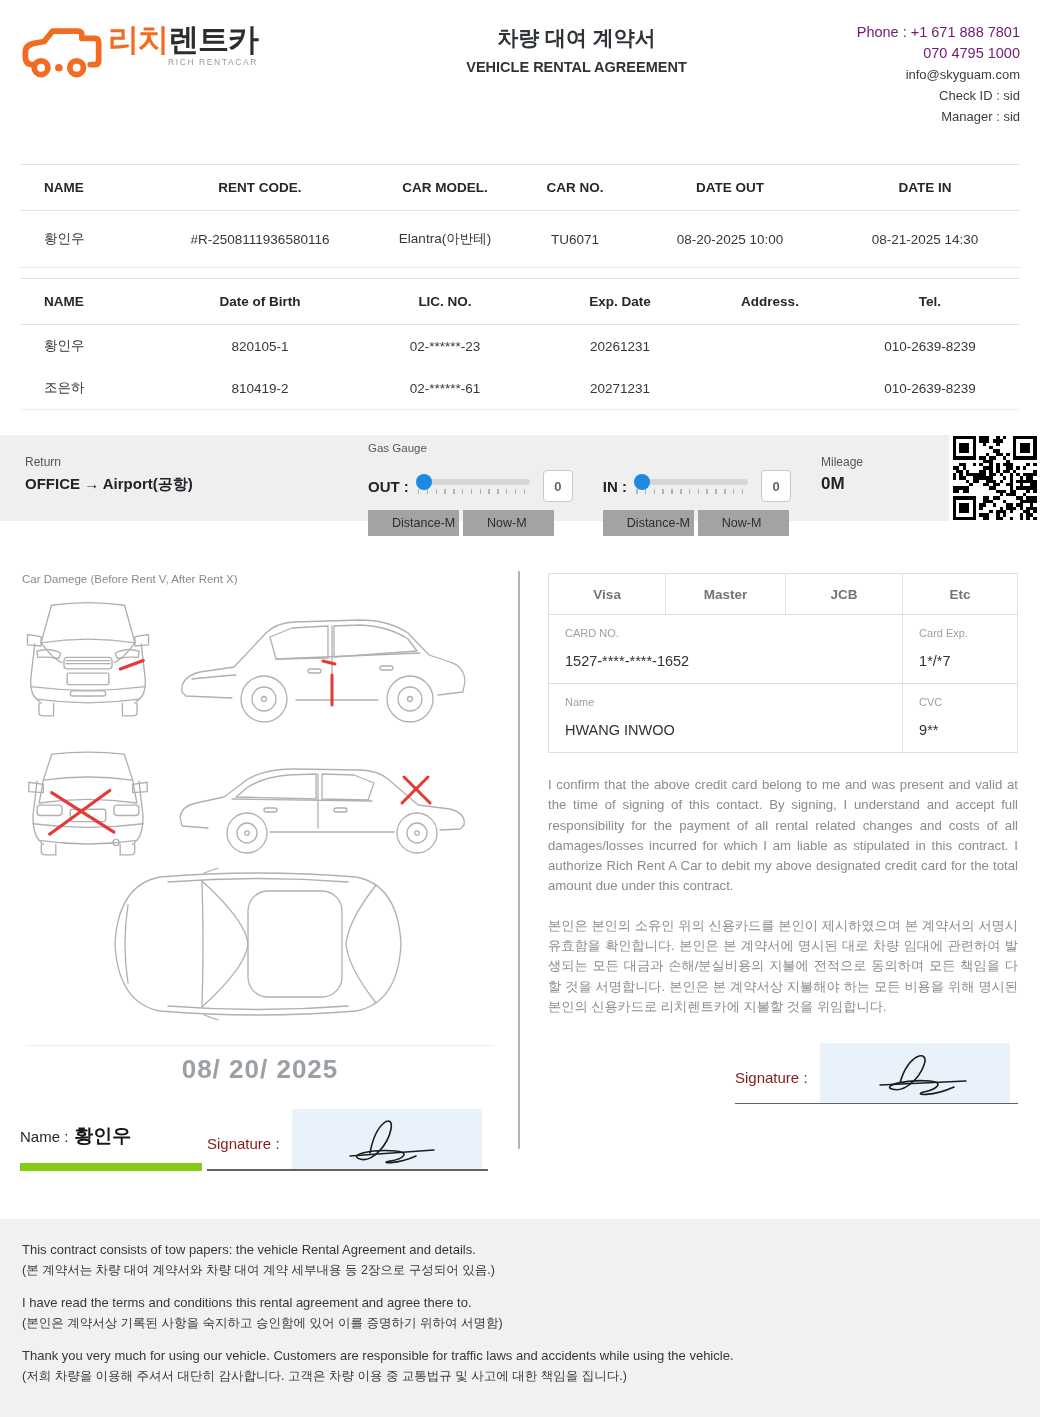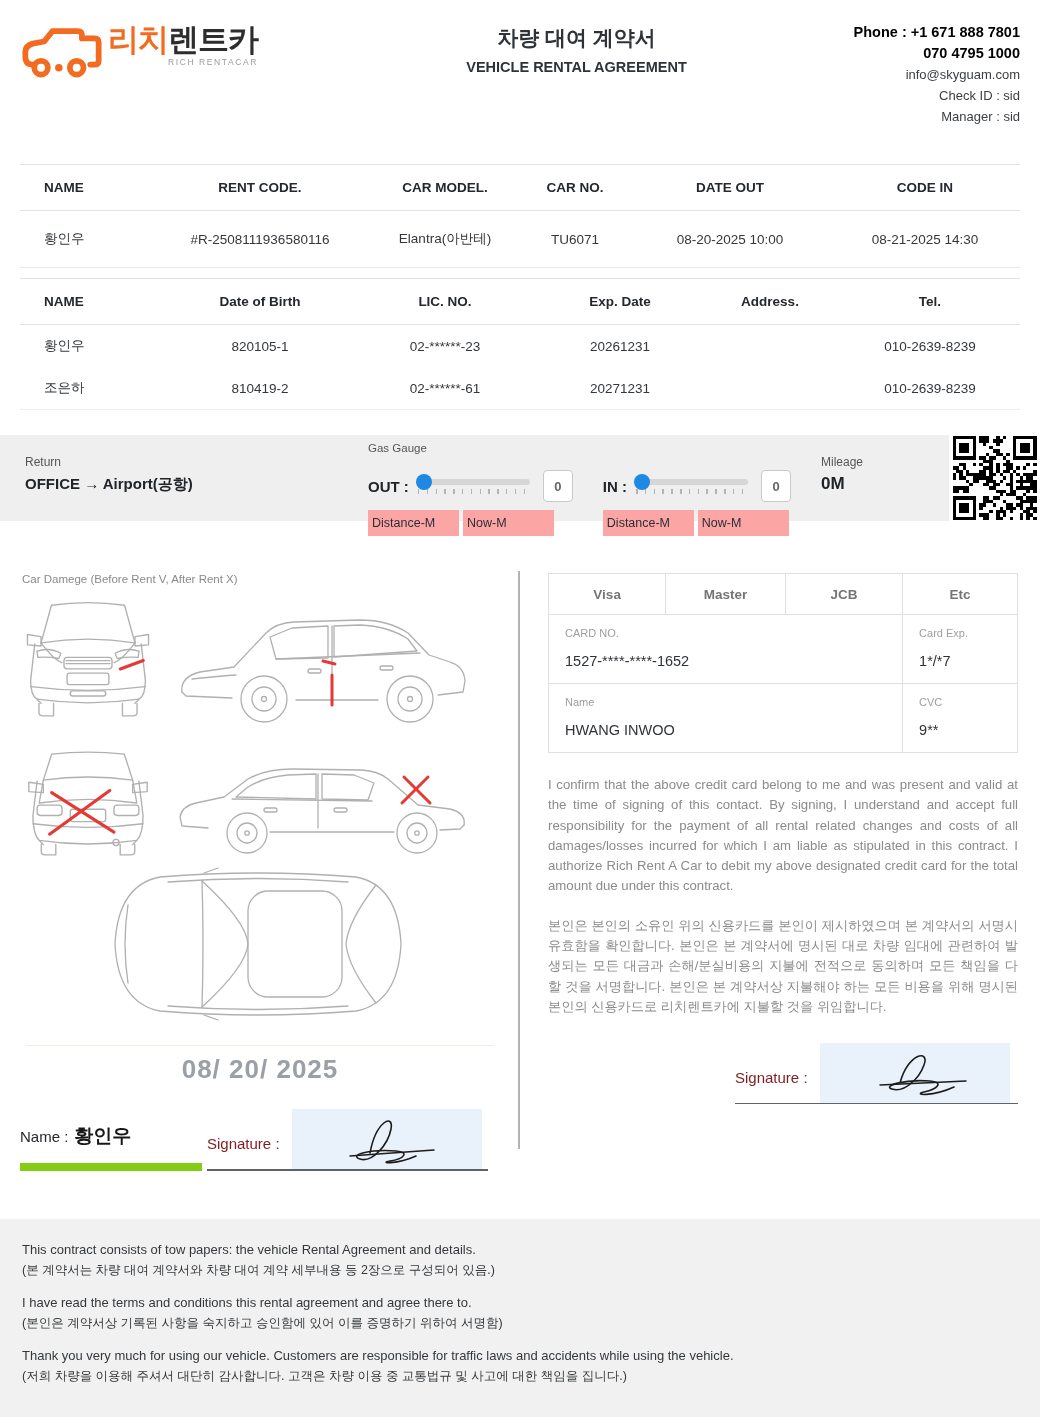--- a/index.html
+++ b/index.html
@@ -12,21 +12,21 @@
   .logo-truck { width:88px; height:56px; flex:none; }
   .logo-text { margin-left:2px; line-height:1; }
   .logo-line { font-size:31px; font-weight:bold; letter-spacing:-1px; }
   .logo-ko-orange { color:#f26b21; }
   .logo-ko-dark { color:#2d2d2d; }
   .logo-sub { font-size:8.5px; color:#9a9a9a; letter-spacing:1.6px; text-align:right; margin-top:3px; }
   .title-wrap { flex:1; text-align:center; padding-top:4px; }
   .title-ko { font-size:21px; font-weight:bold; color:#2e3338; }
   .title-en { font-size:14.5px; font-weight:bold; color:#2e3338; margin-top:7px; }
   .contact { width:215px; text-align:right; line-height:21px; padding-top:2px; }
-  .contact .b { font-size:14.5px; font-weight:bold; color:#000000; }
+  .contact .b { font-size:14.5px; font-weight:normal; color:#701a75; }
   .contact .r { font-size:13px; color:#3a3e42; }
 
   
   table.info { width:1000px; margin:0 20px; border-collapse:collapse; }
   table.rent { margin-top:36px; }
   table.info th { border-top:1px solid #e3e3e3; border-bottom:1px solid #e3e3e3;
     font-size:13.5px; color:#24282c; padding:15px 4px; text-align:center; }
   table.info td { font-size:13.5px; color:#33373b; padding:18px 4px; text-align:center; }
   table.rent td { border-bottom:1px solid #e9e9e9; padding:19px 4px; }
   table.driver { margin-top:10px; }
@@ -47,22 +47,22 @@
   .slider { position:relative; width:112px; }
   .slider-track { height:6px; background:#d6d6d6; border-radius:3px; }
   .slider-handle { position:absolute; left:-2px; top:-5px; width:16px; height:16px;
     border-radius:50%; background:#1e88e5; }
   .slider-ticks { height:5px; margin-top:4px;
     background:repeating-linear-gradient(to right,#b3b3b3 0 1.5px,transparent 1.5px 8.8px); }
   .slider-value { width:30px; height:32px; margin-left:13px; background:#fff;
     border:1px solid #c9c9c9; border-radius:4px; font-size:13px; font-weight:bold; color:#666;
     display:flex; align-items:center; justify-content:center; }
   .inputs-row { display:flex; gap:4px; margin-top:8px; }
-  .m-input { width:91px; height:26px; background:#fca5a5; font-size:12.5px; color:#2b2f33;
-    display:flex; align-items:center; padding-left:4px; }
+  .m-input { width:91px; height:26px; background:#a3a3a3; font-size:12.5px; color:#2b2f33;
+    display:flex; align-items:center; padding-left:24px; }
   .mileage-block { margin-left:30px; padding-top:20px; }
   .mileage-label { font-size:12px; color:#555; }
   .mileage-value { font-size:17px; font-weight:bold; color:#202428; margin-top:5px; }
   .qr-block { margin-left:auto; width:91px; height:86px; background:#fff; padding:1px; }
   .qr-block svg { width:100%; height:100%; }
 
   
   .main { display:flex; margin-top:22px; }
   .left-col { width:518px; padding-left:20px; }
   .divider { width:2px; background:#b3b3b3; margin-top:28px; height:578px; flex:none; }
@@ -146,21 +146,21 @@
         <col style="width:20%">
         <col style="width:19%">
       </colgroup>
     <thead>
         <tr>
       <th class="left">NAME</th>
       <th>RENT CODE.</th>
       <th>CAR MODEL.</th>
       <th>CAR NO.</th>
       <th>DATE OUT</th>
-      <th>CODE IN</th>
+      <th>DATE IN</th>
     </tr>
       </thead>
     <tbody>
         <tr>
       <td class="left">황인우</td>
       <td>#R-2508111936580116</td>
       <td>Elantra(아반테)</td>
       <td>TU6071</td>
       <td>08-20-2025 10:00</td>
       <td>08-21-2025 14:30</td>

